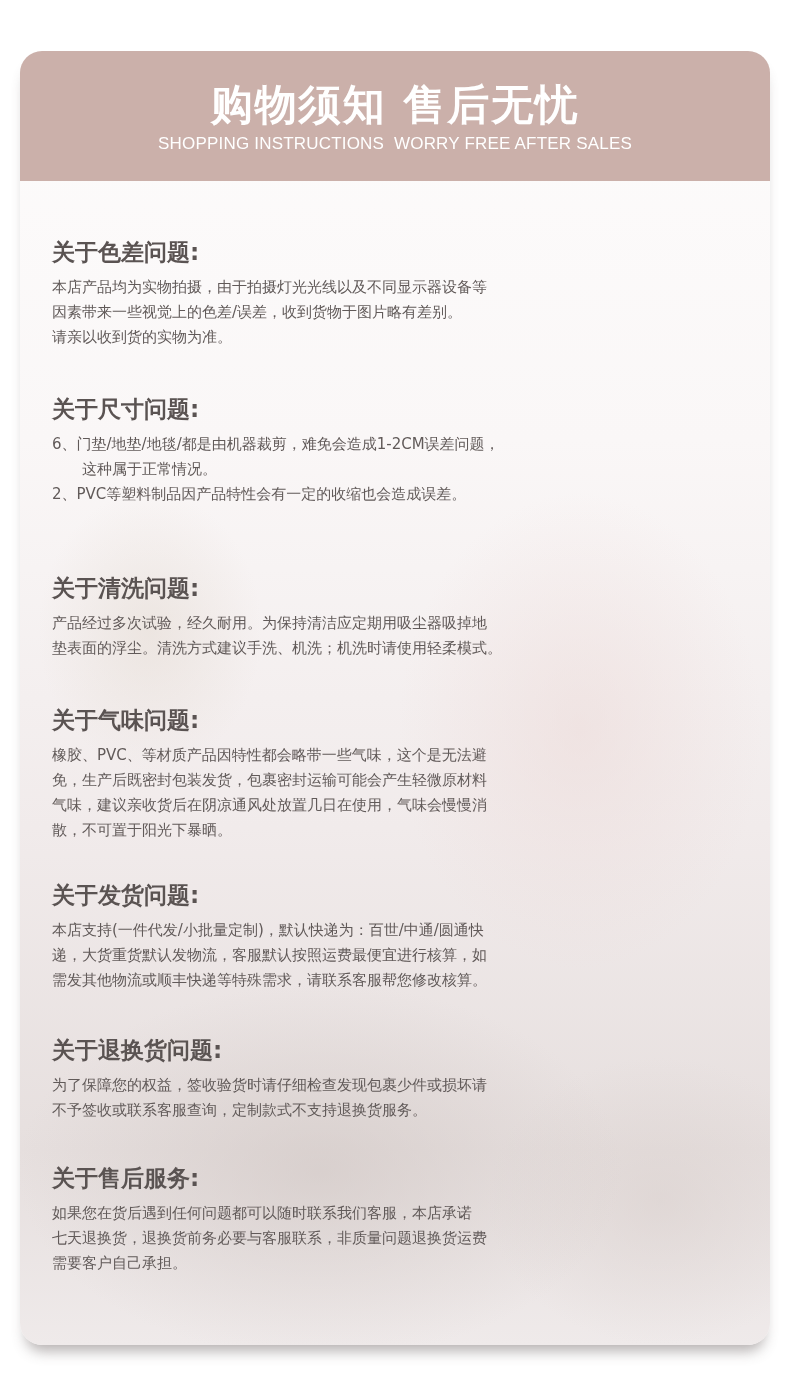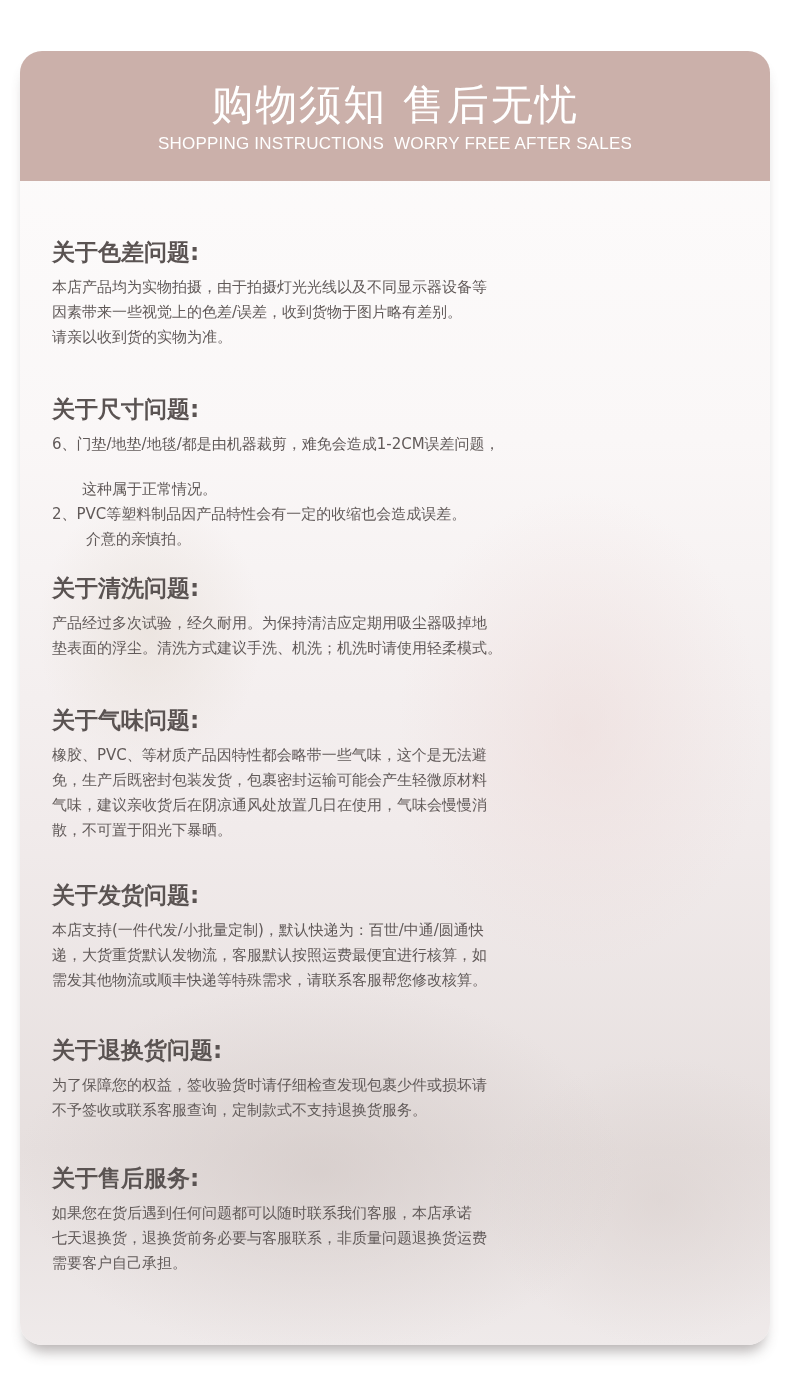--- a/index.html
+++ b/index.html
@@ -43,21 +43,21 @@
       height: 130px;
       background: #cbb0aa;
       text-align: center;
     }
     .header-title {
       position: absolute;
       left: 0;
       right: 0;
       top: 28px;
       font-size: 42px;
-      font-weight: normal;
+      font-weight: bold;
       color: #ffffff;
       letter-spacing: 2px;
       line-height: 52px;
     }
     .header-subtitle {
       position: absolute;
       left: 0;
       right: 0;
       top: 84px;
       font-family: "Liberation Sans", sans-serif;
@@ -84,21 +84,21 @@
       height: 30px;
       margin-bottom: 8px;
     }
     .section-body {
       font-size: 15px;
       color: #615a59;
       line-height: 25px;
       white-space: nowrap;
     }
     .line { display: block; }
-    .indent-1 { padding-left: 30px; margin-top: 20px; }
+    .indent-1 { padding-left: 30px; }
     .indent-2 { padding-left: 34px; }
   </style>
 </head>
 <body>
 
 <div class="card">
   <div class="card-bg"></div>
 
   <div class="header">
     <div class="header-title">购物须知 售后无忧</div>
@@ -115,21 +115,20 @@
         <span class="line">请亲以收到货的实物为准。</span>
       </div>
     </div>
 
     <div class="section" style="position:absolute; top:157px;">
       <div class="section-title">关于尺寸问题:</div>
       <div class="section-body">
         <span class="line">6、门垫/地垫/地毯/都是由机器裁剪，难免会造成1-2CM误差问题，</span>
         <span class="line indent-1">这种属于正常情况。</span>
         <span class="line">2、PVC等塑料制品因产品特性会有一定的收缩也会造成误差。</span>
-        <span class="line indent-2">介意的亲慎拍。</span>
       </div>
     </div>
 
     <div class="section" style="position:absolute; top:336px;">
       <div class="section-title">关于清洗问题:</div>
       <div class="section-body">
         <span class="line">产品经过多次试验，经久耐用。为保持清洁应定期用吸尘器吸掉地</span>
         <span class="line">垫表面的浮尘。清洗方式建议手洗、机洗；机洗时请使用轻柔模式。</span>
       </div>
     </div>

